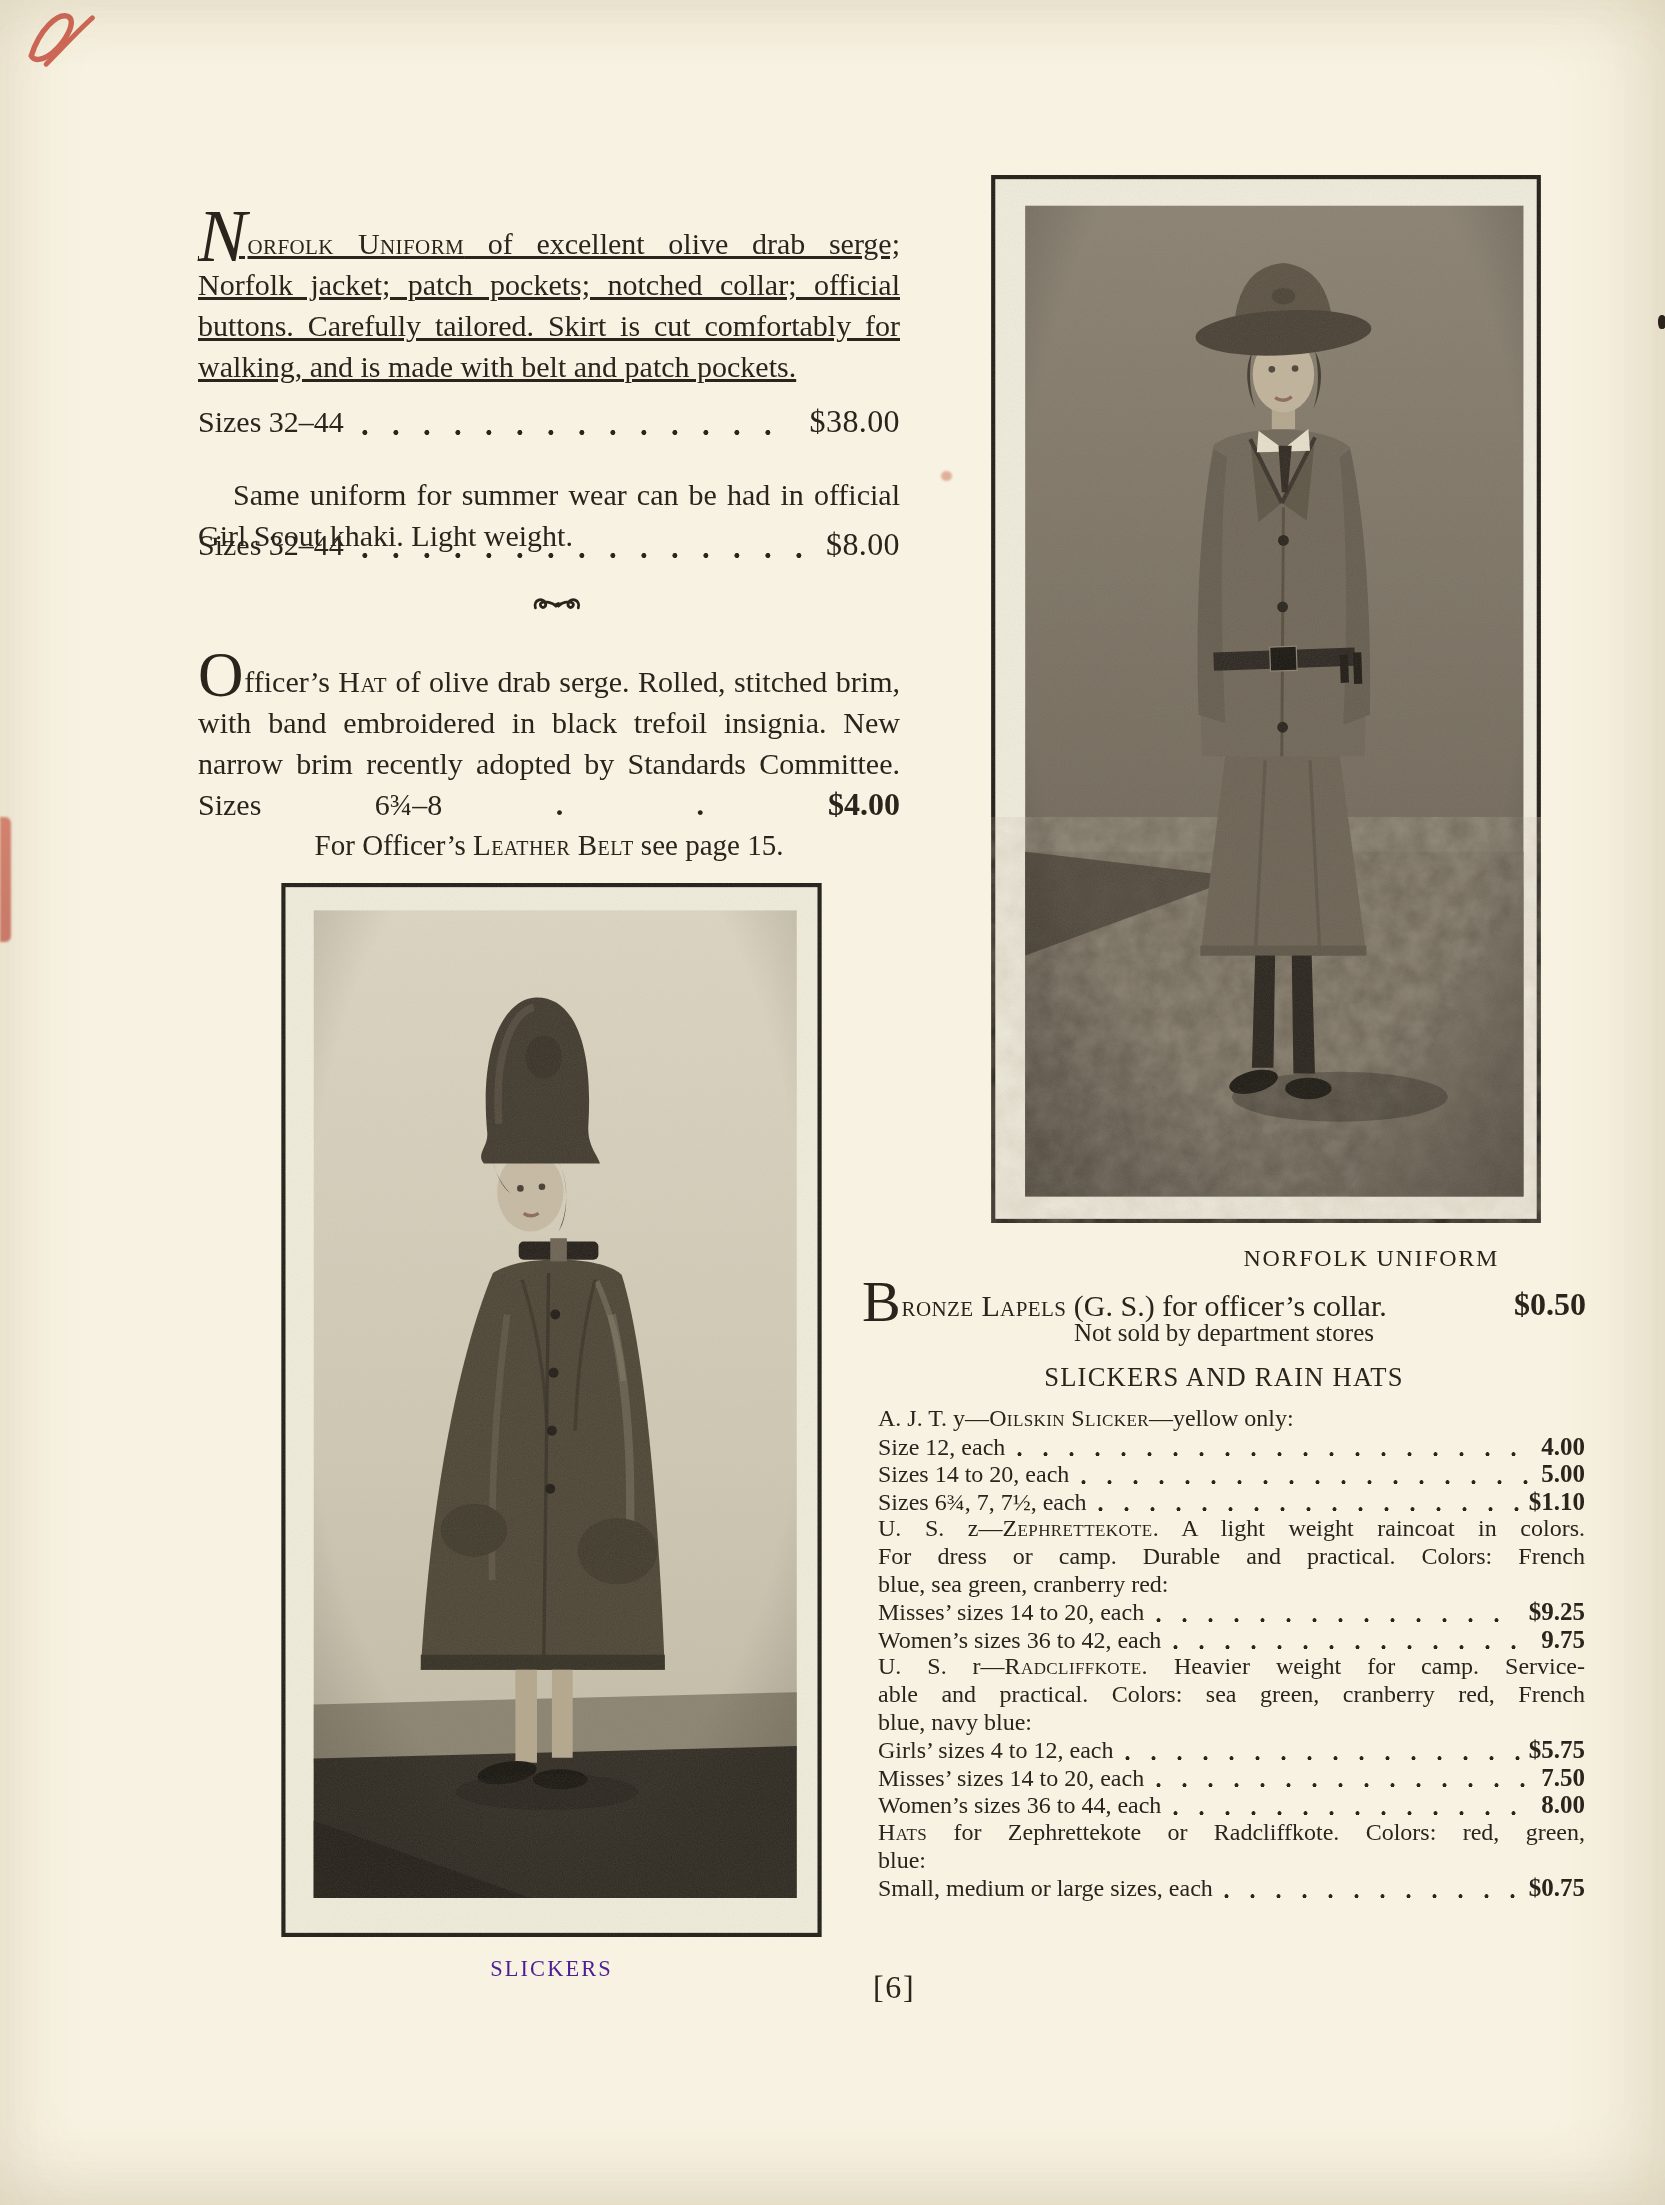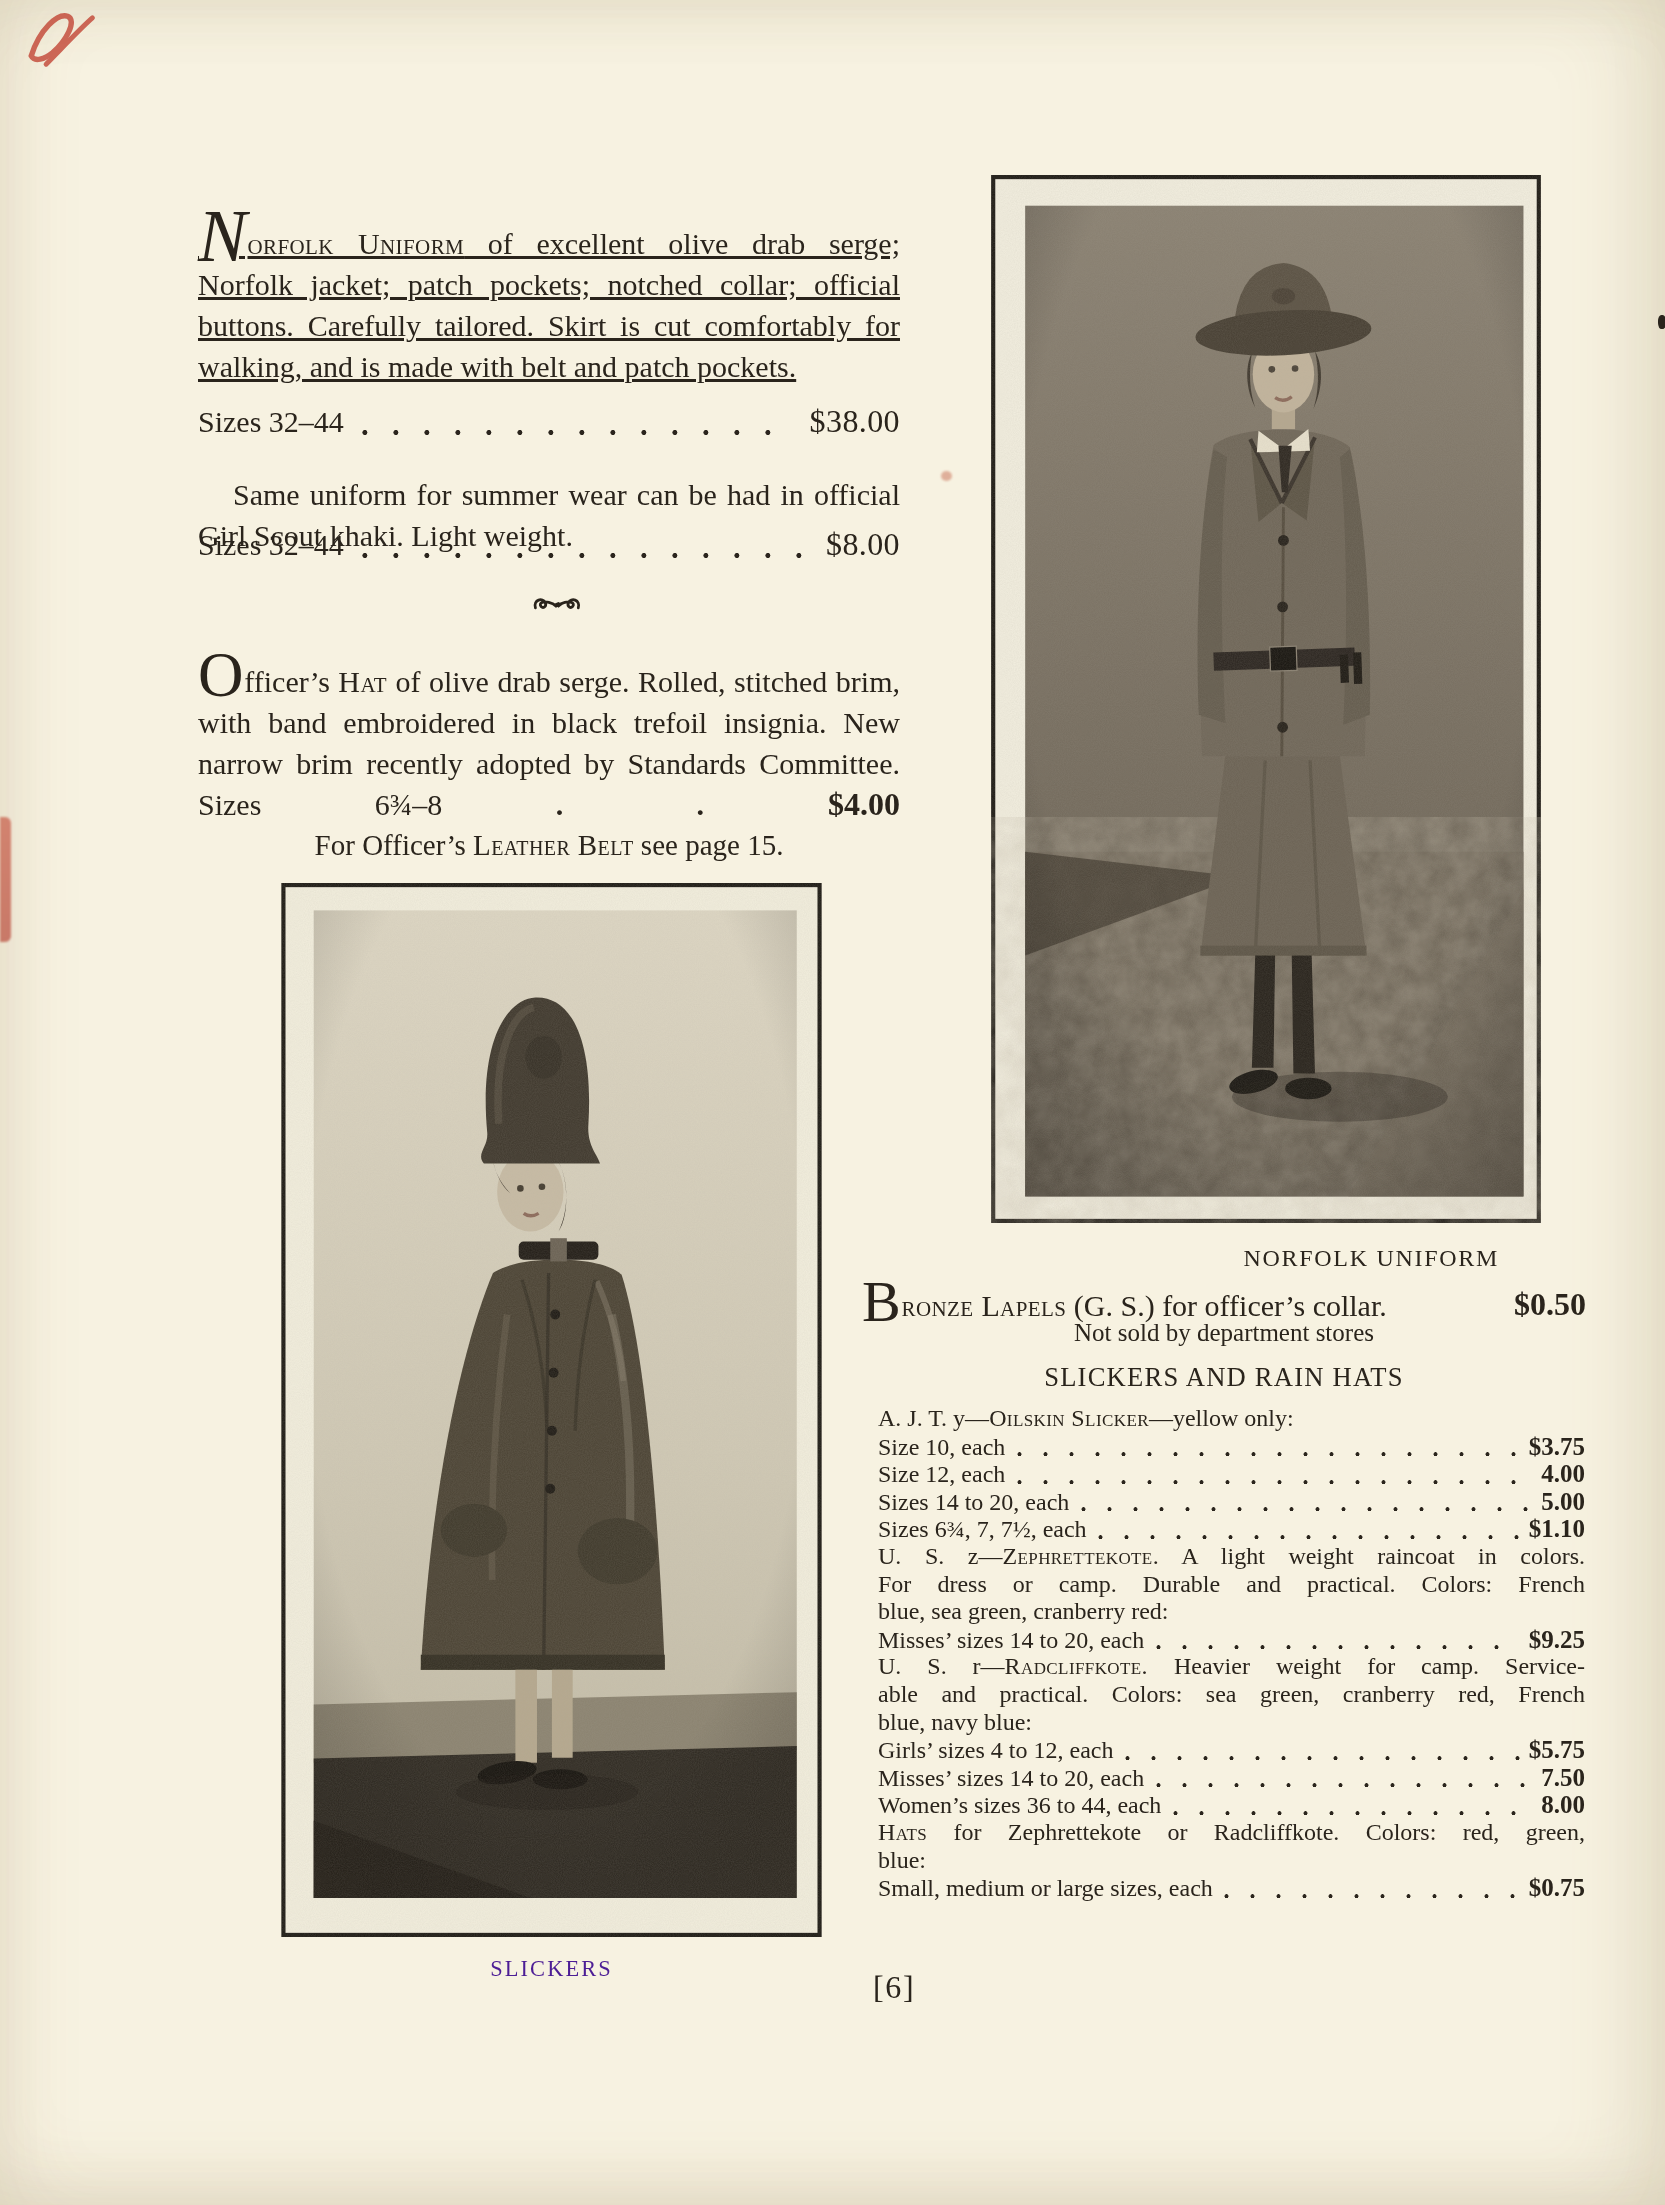--- a/index.html
+++ b/index.html
@@ -267,25 +267,20 @@
 </div>
 
 <div class="abs" id="not-sold">Not sold by department stores</div>
 <div class="abs" id="rain-heading">SLICKERS AND RAIN HATS</div>
 
 <div class="abs" id="rain-list">
     <div class="rl-row">
       <span class="txt"><span>A. J. T. y—</span><span class="sc">Oilskin Slicker</span><span>—yellow only:</span></span>
     </div>
     <div class="rl-row">
-      <span class="txt"><span>Size 10, each</span></span>
-      <span class="dots"></span>
-      <span class="prc">$3.75</span>
-    </div>
-    <div class="rl-row">
       <span class="txt"><span>Size 12, each</span></span>
       <span class="dots"></span>
       <span class="prc">4.00</span>
     </div>
     <div class="rl-row">
       <span class="txt"><span>Sizes 14 to 20, each</span></span>
       <span class="dots"></span>
       <span class="prc">5.00</span>
     </div>
     <div class="rl-row">
@@ -300,20 +295,25 @@
       <span class="txt"><span>For dress or camp.  Durable and practical.  Colors:  French</span></span>
     </div>
     <div class="rl-row">
       <span class="txt"><span>blue, sea green, cranberry red:</span></span>
     </div>
     <div class="rl-row">
       <span class="txt"><span>Misses’ sizes 14 to 20, each</span></span>
       <span class="dots"></span>
       <span class="prc">$9.25</span>
     </div>
+    <div class="rl-row">
+      <span class="txt"><span>Women’s sizes 36 to 42, each</span></span>
+      <span class="dots"></span>
+      <span class="prc">9.75</span>
+    </div>
     <div class="rl-row just">
       <span class="txt"><span>U. S. r—</span><span class="sc">Radcliffkote.</span><span>  Heavier weight for camp.  Service-</span></span>
     </div>
     <div class="rl-row just">
       <span class="txt"><span>able and practical.  Colors:  sea green, cranberry red, French</span></span>
     </div>
     <div class="rl-row">
       <span class="txt"><span>blue, navy blue:</span></span>
     </div>
     <div class="rl-row">

